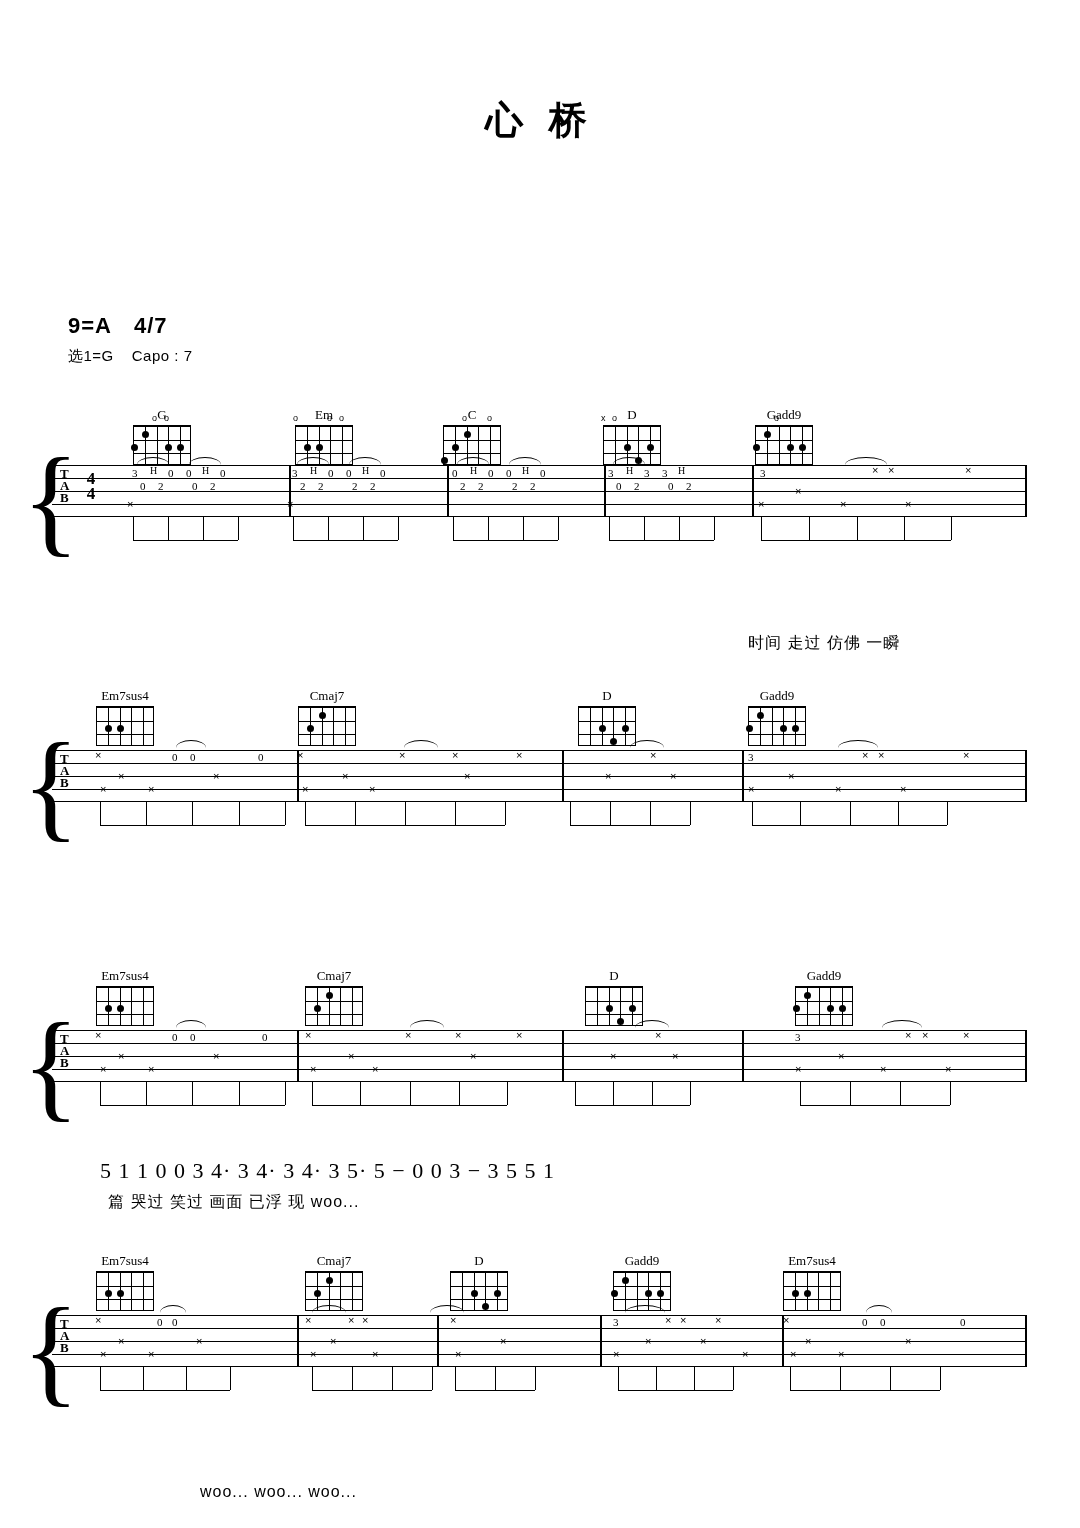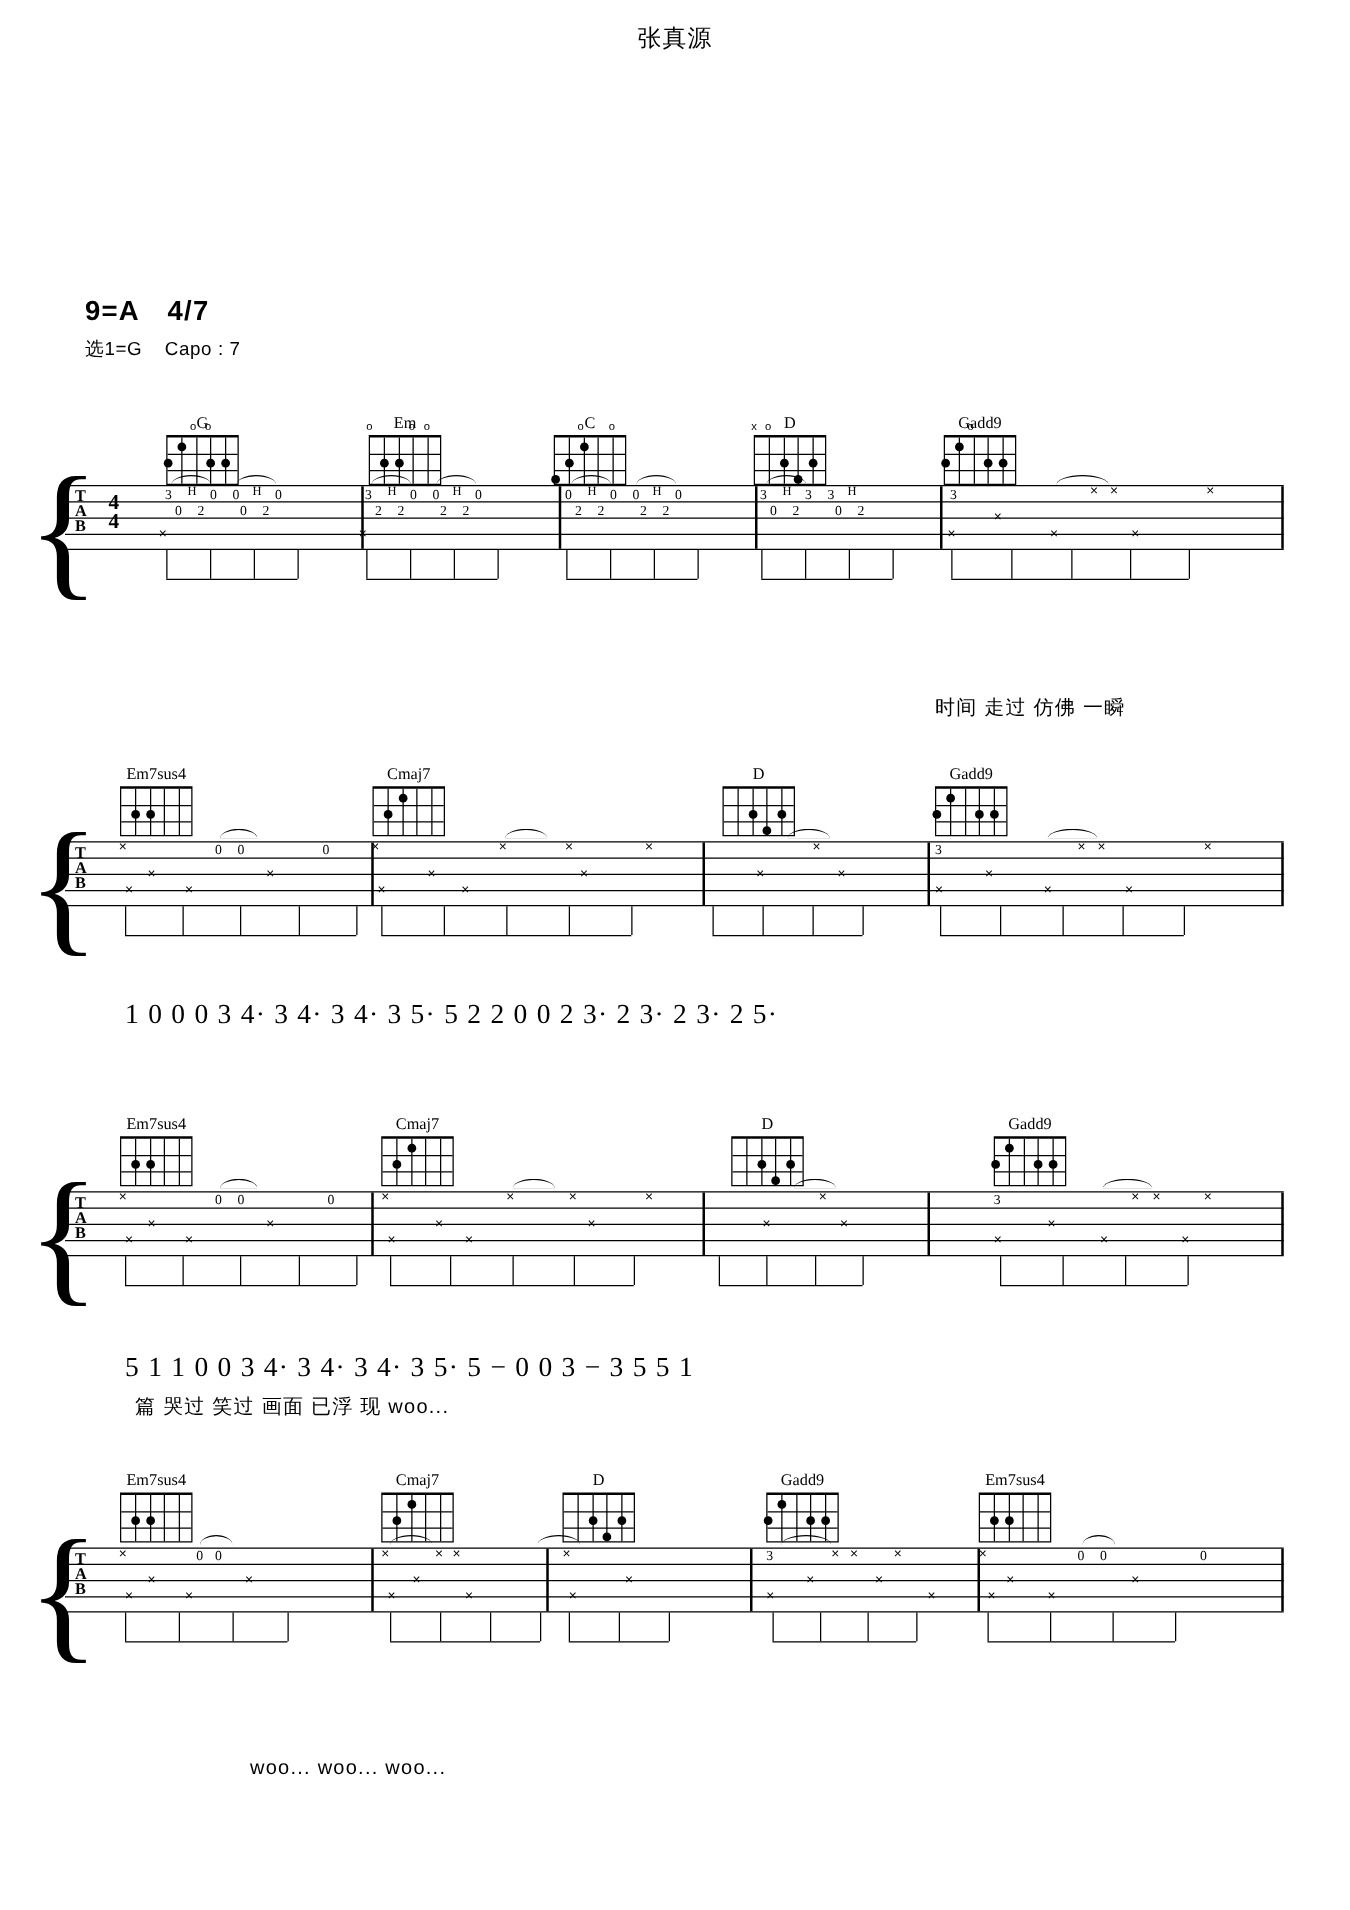--- a/index.html
+++ b/index.html
@@ -163,21 +163,21 @@
     font-size: 16px;
     white-space: nowrap;
     letter-spacing: 1px;
   }
 </style>
 </head>
 <body>
 
 <div class="sheet">
 
-  <div class="artist">张真源</div>
+  <div class="title">心 桥</div>
 
   <div class="keyline">
     <span>9=A</span><span class="meter">4/7</span>
   </div>
   <div class="capoline">
     <span>选1=G</span><span class="capo">Capo : 7</span>
   </div>
 
   <div class="system" style="top:300px;height:260px;">
 
@@ -496,21 +496,20 @@
     <div class="stem" style="left:570px;top:122px;height:23px;"></div>
     <div class="stem" style="left:610px;top:122px;height:23px;"></div>
     <div class="stem" style="left:650px;top:122px;height:23px;"></div>
     <div class="stem" style="left:690px;top:122px;height:23px;"></div>
     <div class="stem" style="left:752px;top:122px;height:23px;"></div>
     <div class="stem" style="left:800px;top:122px;height:23px;"></div>
     <div class="stem" style="left:850px;top:122px;height:23px;"></div>
     <div class="stem" style="left:898px;top:122px;height:23px;"></div>
     <div class="stem" style="left:947px;top:122px;height:23px;"></div>
 
-    <div class="jp" style="left:100px;top:195px;">1  0  0  0   3 4· 3 4· 3 4· 3 5·   5 2 2  0  0   2 3· 2 3· 2 3· 2 5·</div>
   </div>
 
   <div class="system" style="top:865px;height:270px;">
     <div class="chordbox" style="left:96px;top:8px;">
       <div class="cname">Em7sus4</div>
       <div class="grid">
         <div class="vline" style="left:11px;"></div>
           <div class="vline" style="left:23px;"></div>
         <div class="vline" style="left:34px;"></div>
           <div class="vline" style="left:46px;"></div>

